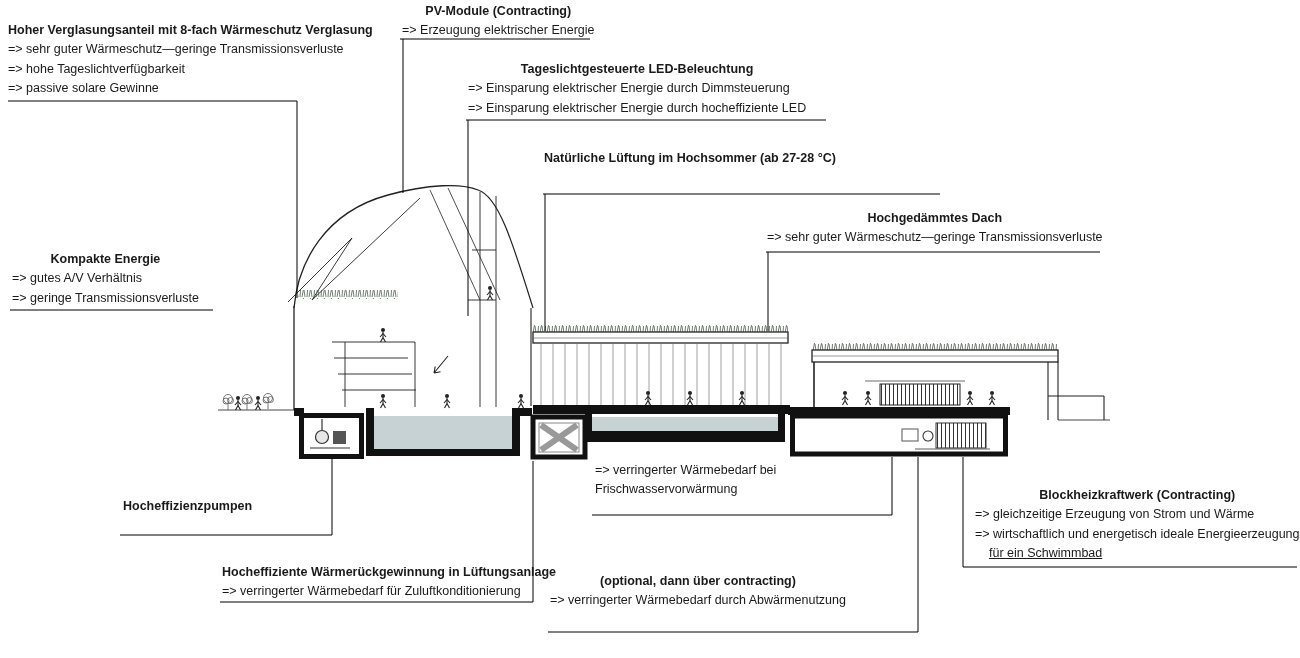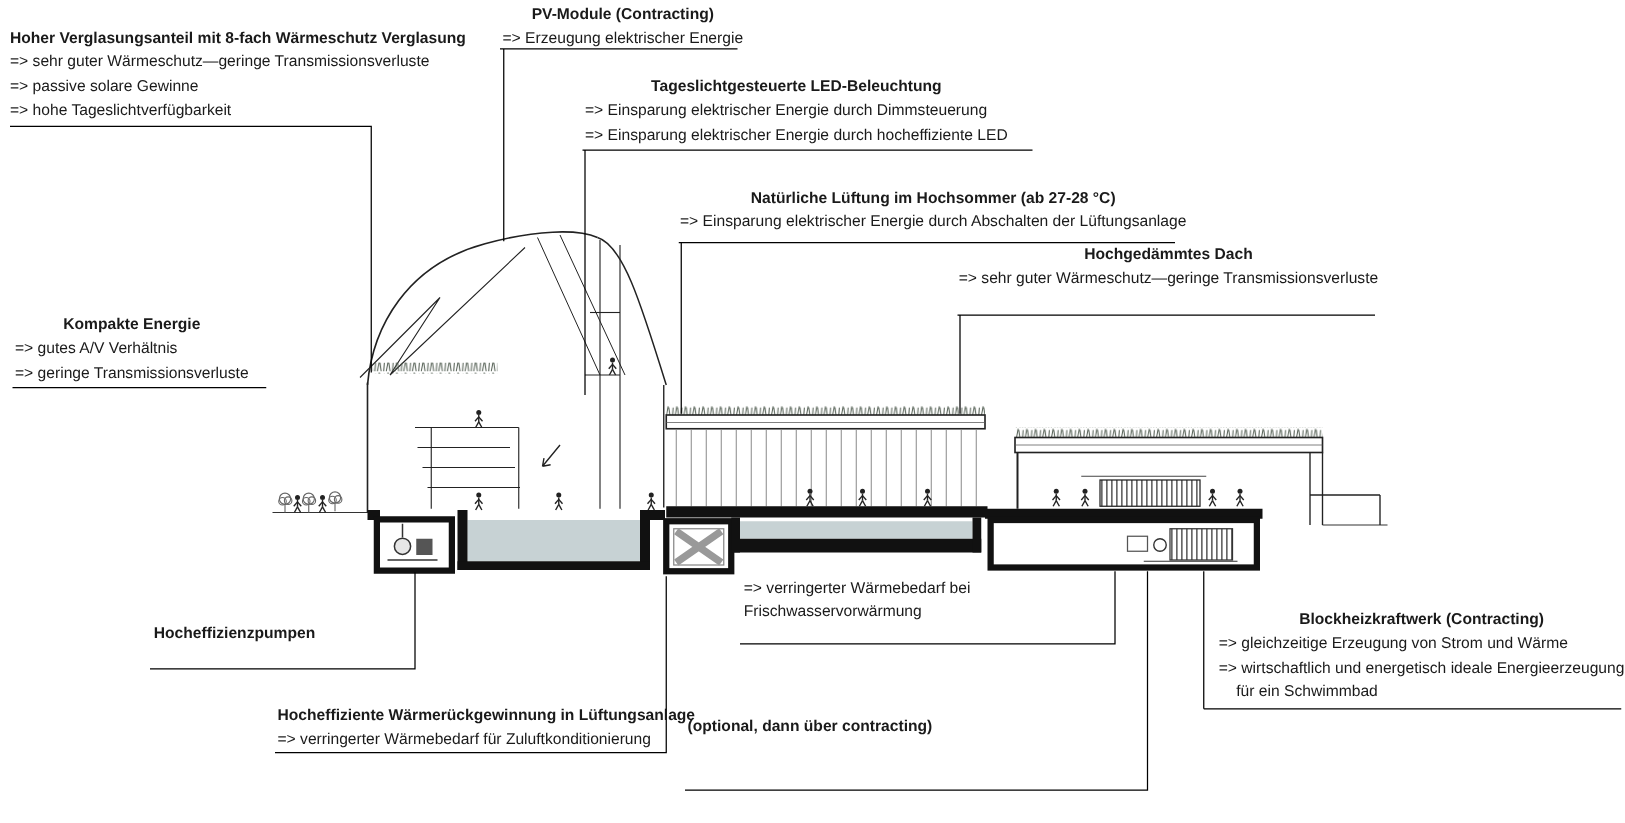--- a/index.html
+++ b/index.html
@@ -4,21 +4,21 @@
 <style>
   * { margin:0; padding:0; box-sizing:border-box; }
   html,body { background:#fff; }
   body {
     width:1300px; height:658px; position:relative; overflow:hidden;
     font-family:"Liberation Sans", sans-serif; color:#1a1a1a;
   }
   #drawing-layer { position:absolute; left:0; top:0; width:1300px; height:658px; }
   .label { position:absolute; font-size:12.5px; line-height:19.4px; white-space:nowrap; z-index:2; }
   .lt { font-weight:bold;text-align:center; }
-  .indent { padding-left:14px; }
+  .indent { padding-left:14px;text-decoration:underline; }
 </style>
 </head>
 <body>
 
 <svg id="drawing-layer" viewBox="0 0 1300 658">
   <defs>
     <pattern id="grass" width="7" height="9" patternUnits="userSpaceOnUse">
       <path d="M1,9 L2.5,1 M4,9 L3,2 M6,9 L6.5,2" stroke="#4e5a4e" stroke-width="0.8" fill="none"></path>
     </pattern>
     <pattern id="mull" width="12" height="10" patternUnits="userSpaceOnUse">
@@ -181,41 +181,40 @@
     <path d="M220,602 H533 V461"></path>
     <path d="M592,515 H892 V457"></path>
     <path d="M548,632 H918 V457"></path>
     <path d="M963,567 H1297 M963,567 V457"></path>
   </g>
 </svg>
 
 <div class="label" style="left:8px; top:21px">
   <div class="lt">Hoher Verglasungsanteil mit 8-fach Wärmeschutz Verglasung</div>
   <div>=&gt; sehr guter Wärmeschutz—geringe Transmissionsverluste</div>
+  <div>=&gt; hohe Tageslichtverfügbarkeit</div>
   <div>=&gt; passive solare Gewinne</div>
-  <div>=&gt; hohe Tageslichtverfügbarkeit</div>
 </div>
 
 <div class="label" style="left:402px; top:2px">
   <div class="lt">PV-Module (Contracting)</div>
   <div>=&gt; Erzeugung elektrischer Energie</div>
 </div>
 
 <div class="label" style="left:468px; top:60px">
   <div class="lt">Tageslichtgesteuerte LED-Beleuchtung</div>
   <div>=&gt; Einsparung elektrischer Energie durch Dimmsteuerung</div>
   <div>=&gt; Einsparung elektrischer Energie durch hocheffiziente LED</div>
 </div>
 
 <div class="label" style="left:544px; top:149px">
   <div class="lt">Natürliche Lüftung im Hochsommer (ab 27-28 °C)</div>
-  <div>=&gt; Einsparung elektrischer Energie durch Abschalten der Lüftungsanlage</div>
-</div>
-
-<div class="label" style="left:767px; top:194px">
+</div>
+
+<div class="label" style="left:767px; top:209px">
   <div class="lt">Hochgedämmtes Dach</div>
   <div>=&gt; sehr guter Wärmeschutz—geringe Transmissionsverluste</div>
 </div>
 
 <div class="label" style="left:12px; top:250px">
   <div class="lt">Kompakte Energie</div>
   <div>=&gt; gutes A/V Verhältnis</div>
   <div>=&gt; geringe Transmissionsverluste</div>
 </div>
 
@@ -228,20 +227,21 @@
   <div>=&gt; verringerter Wärmebedarf für Zuluftkonditionierung</div>
 </div>
 
 <div class="label" style="left:595px; top:461px">
   <div>=&gt; verringerter Wärmebedarf bei</div>
   <div>Frischwasservorwärmung</div>
 </div>
 
 <div class="label" style="left:550px; top:572px">
   <div class="lt">(optional, dann über contracting)</div>
+  <div>=&gt; verringerter Wärmebedarf durch Abwärmenutzung</div>
 </div>
 
 <div class="label" style="left:975px; top:486px">
   <div class="lt">Blockheizkraftwerk (Contracting)</div>
   <div>=&gt; gleichzeitige Erzeugung von Strom und Wärme</div>
   <div>=&gt; wirtschaftlich und energetisch ideale Energieerzeugung</div>
   <div class="indent">für ein Schwimmbad</div>
 </div>
 
 </body></html>

